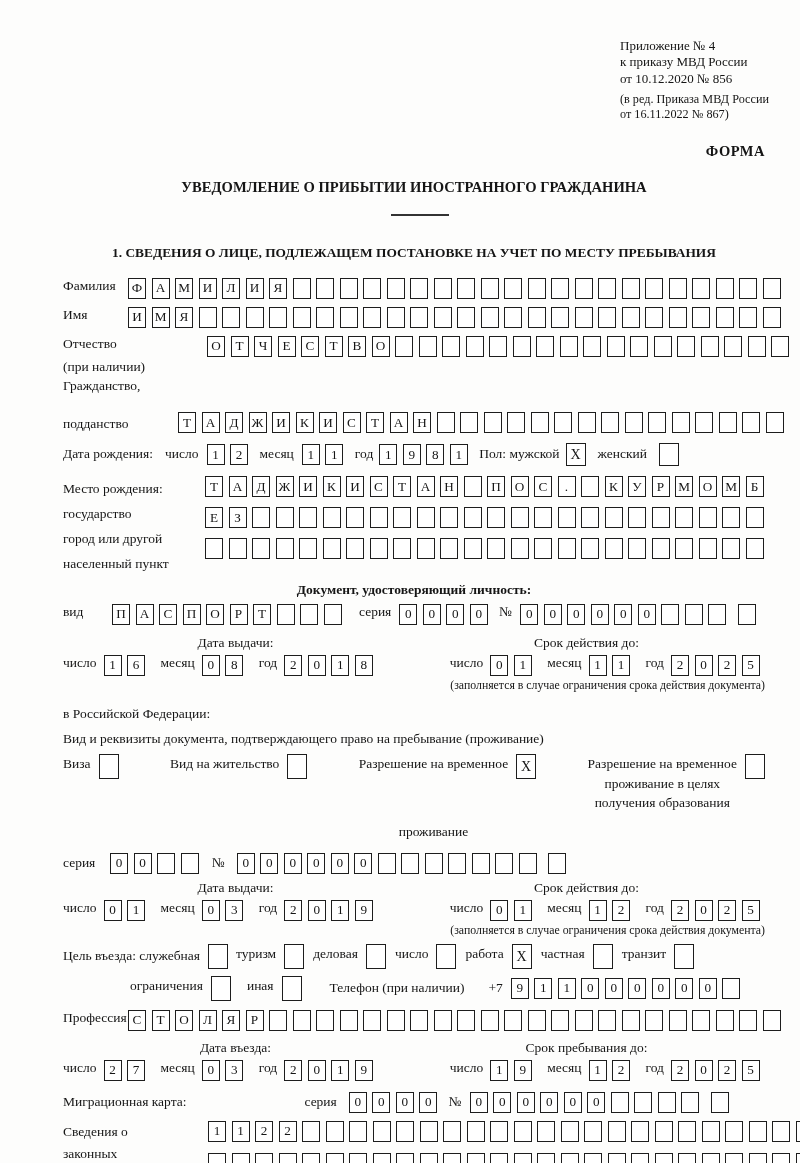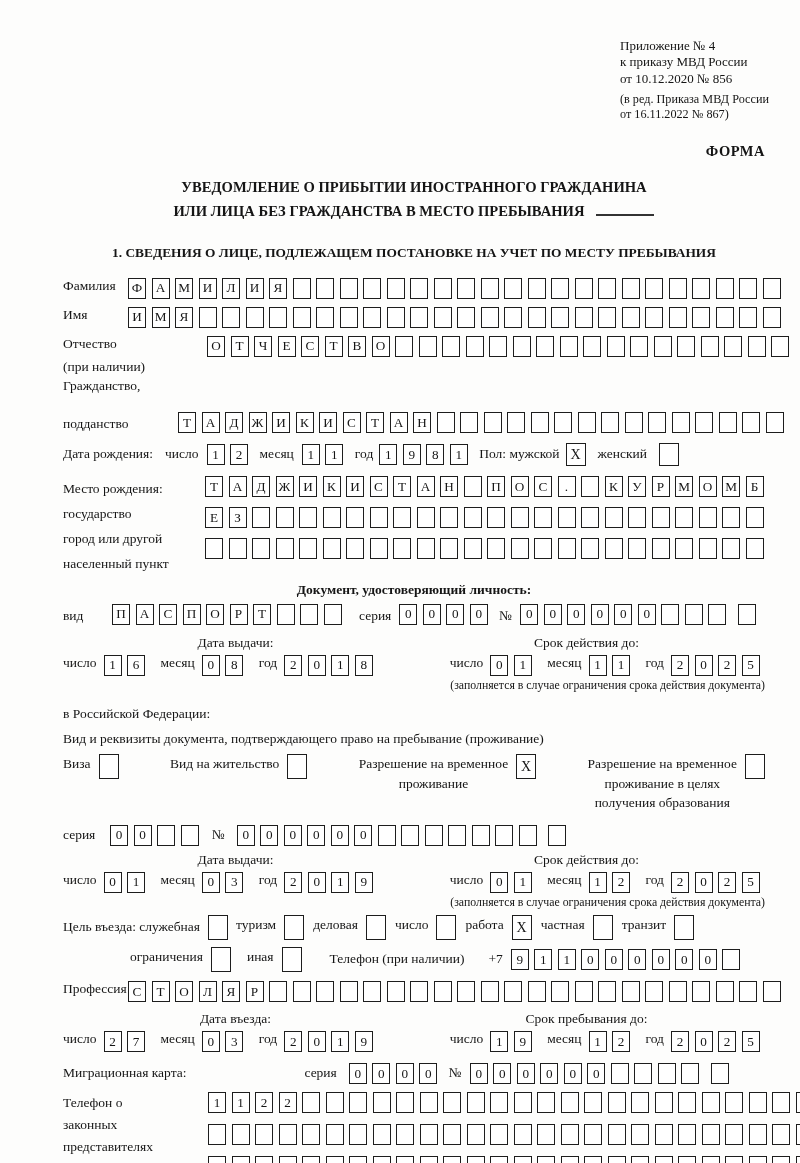--- a/index.html
+++ b/index.html
@@ -53,21 +53,21 @@
     <div>к приказу МВД России</div>
     <div>от 10.12.2020 № 856</div>
     <div class="sub gap">(в ред. Приказа МВД России</div>
     <div class="sub">от 16.11.2022 № 867)</div>
   </div>
 
   <div class="forma">ФОРМА</div>
 
   <div class="title">
     <div>УВЕДОМЛЕНИЕ О ПРИБЫТИИ ИНОСТРАННОГО ГРАЖДАНИНА</div>
-    <div><span>ИЛИ ЛИЦА БЕЗ ГРАЖДАНСТВА В МЕСТО ПРЕБЫВАНИЯ</span><span class="uline"></span></div>
+    <div><span class="uline"></span></div>
   </div>
 
   <div class="sec">1. СВЕДЕНИЯ О ЛИЦЕ, ПОДЛЕЖАЩЕМ ПОСТАНОВКЕ НА УЧЕТ ПО МЕСТУ ПРЕБЫВАНИЯ</div>
 
   <div class="frow" style="margin-top:16px;">
     <span class="lbl" style="width:65px;">Фамилия</span>
     <span class="cells">
         <span class="cell">Ф</span>
         <span class="cell">А</span>
         <span class="cell">М</span>
@@ -311,21 +311,21 @@
           <span class="cell"></span>
           <span class="cell"></span>
           <span class="cell"></span>
           <span class="cell"></span>
         </span>
     </span>
   </div>
 
   <div style="text-align:center;font-weight:bold;margin-top:6px;">Документ, удостоверяющий личность:</div>
 
-  <div class="frow" style="margin-top:5px;align-items:flex-end;">
+  <div class="frow" style="margin-top:5px;align-items:flex-start;">
     <span class="lbl" style="width:49px;">вид</span>
     <span class="cells">
         <span class="cell">П</span>
         <span class="cell">А</span>
         <span class="cell">С</span>
         <span class="cell">П</span>
         <span class="cell">О</span>
         <span class="cell">Р</span>
         <span class="cell">Т</span>
         <span class="cell"></span>
@@ -414,21 +414,21 @@
       </span>
       <span class="opt">
         <span class="opt-lbl">
           <span style="display: block;">Вид на жительство</span>
         </span>
         <span class="cb"></span>
       </span>
       <span class="opt">
         <span class="opt-lbl">
           <span style="display: block;">Разрешение на временное</span>
-          <span style="display: block;">проживание</span>
+          <span style="display: block; margin-top: 48px;">проживание</span>
         </span>
         <span class="cb">X</span>
       </span>
       <span class="opt">
         <span class="opt-lbl">
           <span style="display: block;">Разрешение на временное</span>
           <span style="display: block;">проживание в целях</span>
           <span style="display: block;">получения образования</span>
         </span>
         <span class="cb"></span>
@@ -681,21 +681,21 @@
         <span class="cell"></span>
         <span class="cell"></span>
         <span class="cell"></span>
         <span class="cell"></span>
         <span class="cell gap-before"></span>
       </span>
   </div>
 
   <div class="frow" style="margin-top:8px;">
     <span class="lbl lblstack" style="width:145px;line-height:22px;">
-      <div>Телефон о</div>
+      <div>Сведения о</div>
       <div>законных</div>
       <div>представителях</div>
       <div>(родителях,</div>
 
     </span>
     <span>
       <span class="cells">
           <span class="cell">1</span>
           <span class="cell">1</span>
           <span class="cell">2</span>

